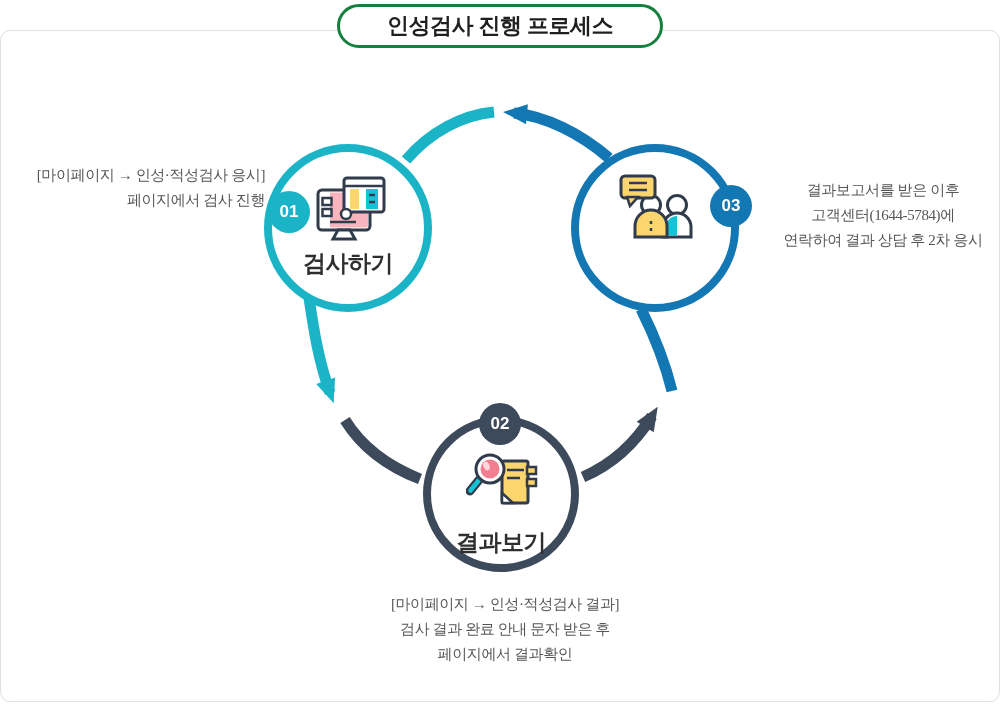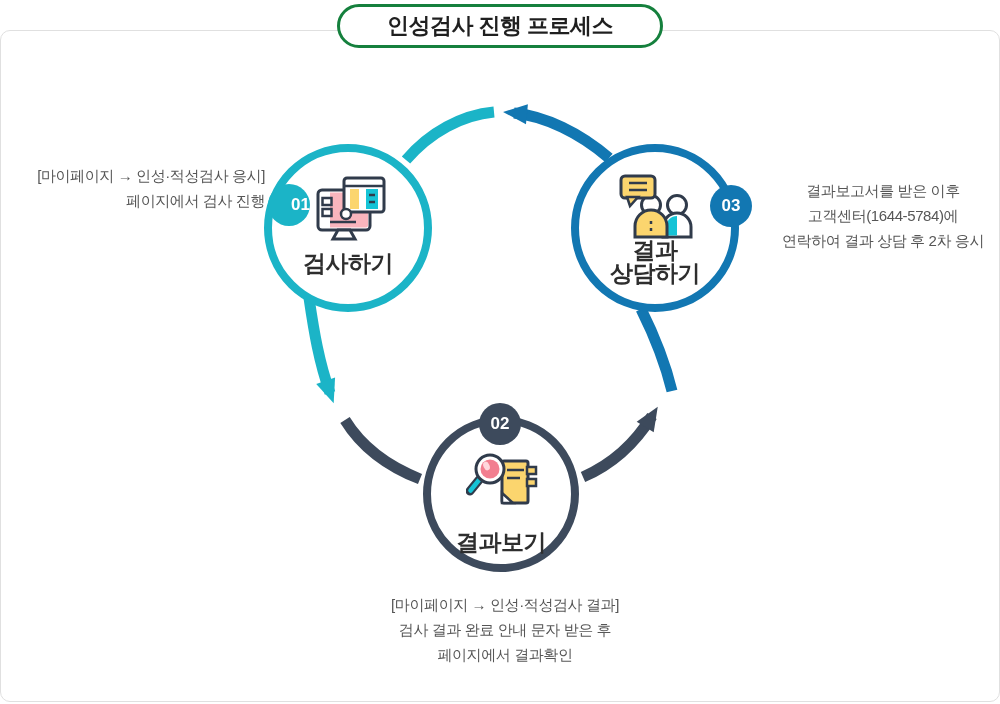--- a/index.html
+++ b/index.html
@@ -18,32 +18,32 @@
   }
   *{box-sizing:border-box;margin:0;padding:0;}
   html,body{background:#fff;}
   body{font-family:"Liberation Sans","DejaVu Sans",sans-serif;}
   .stage{position:relative;width:1000px;height:704px;background:#fff;overflow:hidden;}
   .card-border{position:absolute;left:0;top:30px;right:0;bottom:2px;border:1px solid var(--c-border);border-radius:10px;}
   .title-pill{position:absolute;left:337px;top:4px;width:326px;height:44px;background:#fff;border:3px solid #15803d;border-radius:22px;display:flex;align-items:center;justify-content:center;z-index:5;}
   .title-pill span{font-size:22px;font-weight:700;color:var(--c-title);letter-spacing:-0.5px;}
   svg.diagram{position:absolute;left:0;top:0;z-index:1;}
   .badge{position:absolute;width:42px;height:42px;border-radius:50%;display:flex;align-items:center;justify-content:center;color:#fff;font-size:17px;font-weight:700;z-index:4;}
-  .badge.b1{left:268px;top:184px;background:var(--c-teal);justify-content:flex-end;}
+  .badge.b1{left:268px;top:191px;background:var(--c-teal);}
   .badge.b2{left:479px;top:403px;background:var(--c-navy);}
   .badge.b3{left:710px;top:185px;background:var(--c-blue);}
   .step-label{position:absolute;z-index:3;font-weight:700;font-size:23px;color:var(--c-label);text-align:center;letter-spacing:-0.5px;}
   .lab1{left:288px;top:248px;width:120px;}
   .lab2{left:441px;top:527px;width:120px;}
   .lab3{left:595px;top:239px;width:120px;line-height:23px;}
   .icon-box{position:absolute;z-index:3;}
   .ic1{left:310px;top:176px;}
   .ic2{left:466px;top:449px;}
   .ic3{left:617px;top:174px;}
-  .desc{position:absolute;z-index:2;font-size:15px;line-height:25px;color:var(--c-body);letter-spacing:-0.4px;}
+  .desc{position:absolute;z-index:2;font-size:15px;line-height:25px;color:var(--c-body);letter-spacing:-0.4px;font-family:Liberation Serif, serif;}
   .d1{left:10px;top:163px;width:255px;text-align:right;}
   .d3{left:768px;top:178px;width:230px;text-align:center;}
   .d2{left:300px;top:592px;width:410px;text-align:center;}
 </style>
 </head>
 <body>
 
 <div class="stage">
 
   <div class="card-border"></div>
@@ -132,24 +132,20 @@
       <line x1="34" y1="54" x2="34" y2="57" stroke="var(--c-outline)" stroke-width="2.5"></line>
       <rect x="4" y="2" width="34" height="22" rx="4" fill="var(--c-yellow)" stroke="var(--c-outline)" stroke-width="3"></rect>
       <polygon points="10,23 21,23 13,32" fill="var(--c-yellow)" stroke="var(--c-outline)" stroke-width="2.5"></polygon>
       <line x1="12" y1="9" x2="30" y2="9" stroke="var(--c-outline)" stroke-width="2.5"></line>
       <line x1="12" y1="16" x2="30" y2="16" stroke="var(--c-outline)" stroke-width="2.5"></line>
     </svg>
   </div>
 
   <div class="step-label lab1">검사하기</div>
   <div class="step-label lab2">결과보기</div>
-  <div class="step-label lab3">
-    <div>결과</div>
-    <div>상담하기</div>
-  </div>
 
   <div class="desc d1">
     <div>[마이페이지 → 인성·적성검사 응시]</div>
     <div>페이지에서 검사 진행</div>
   </div>
   <div class="desc d2">
     <div>[마이페이지 → 인성·적성검사 결과]</div>
     <div>검사 결과 완료 안내 문자 받은 후</div>
     <div>페이지에서 결과확인</div>
   </div>

